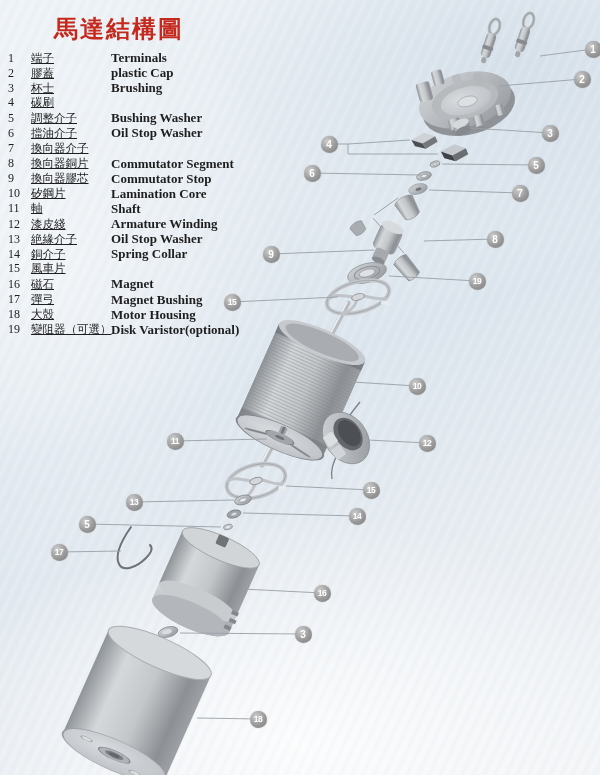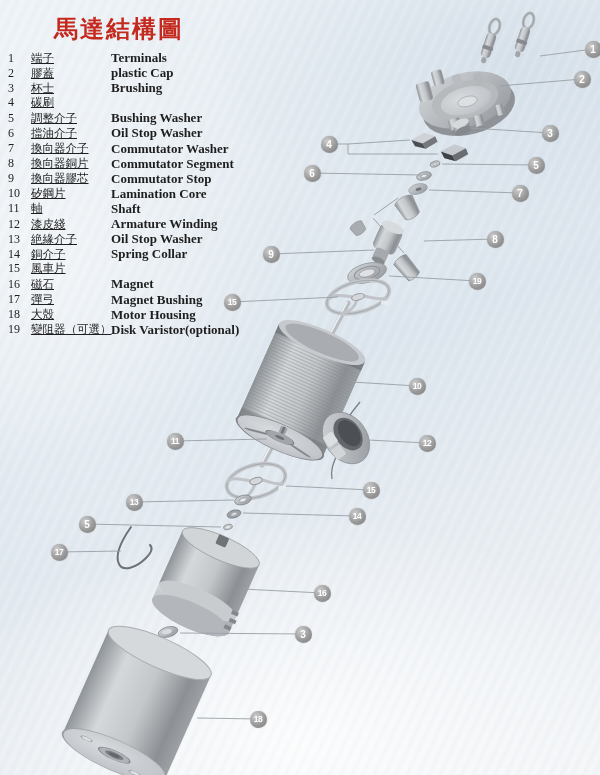--- a/index.html
+++ b/index.html
@@ -350,21 +350,20 @@
         <span class="en">Bushing Washer</span>
       </div>
       <div class="row">
         <span class="num">6</span>
         <span class="zh">擋油介子</span>
         <span class="en">Oil Stop Washer</span>
       </div>
       <div class="row">
         <span class="num">7</span>
         <span class="zh">換向器介子</span>
-        <span class="en">Commutator Washer</span>
       </div>
       <div class="row">
         <span class="num">8</span>
         <span class="zh">換向器銅片</span>
         <span class="en">Commutator Segment</span>
       </div>
       <div class="row">
         <span class="num">9</span>
         <span class="zh">換向器膠芯</span>
         <span class="en">Commutator Stop</span>

